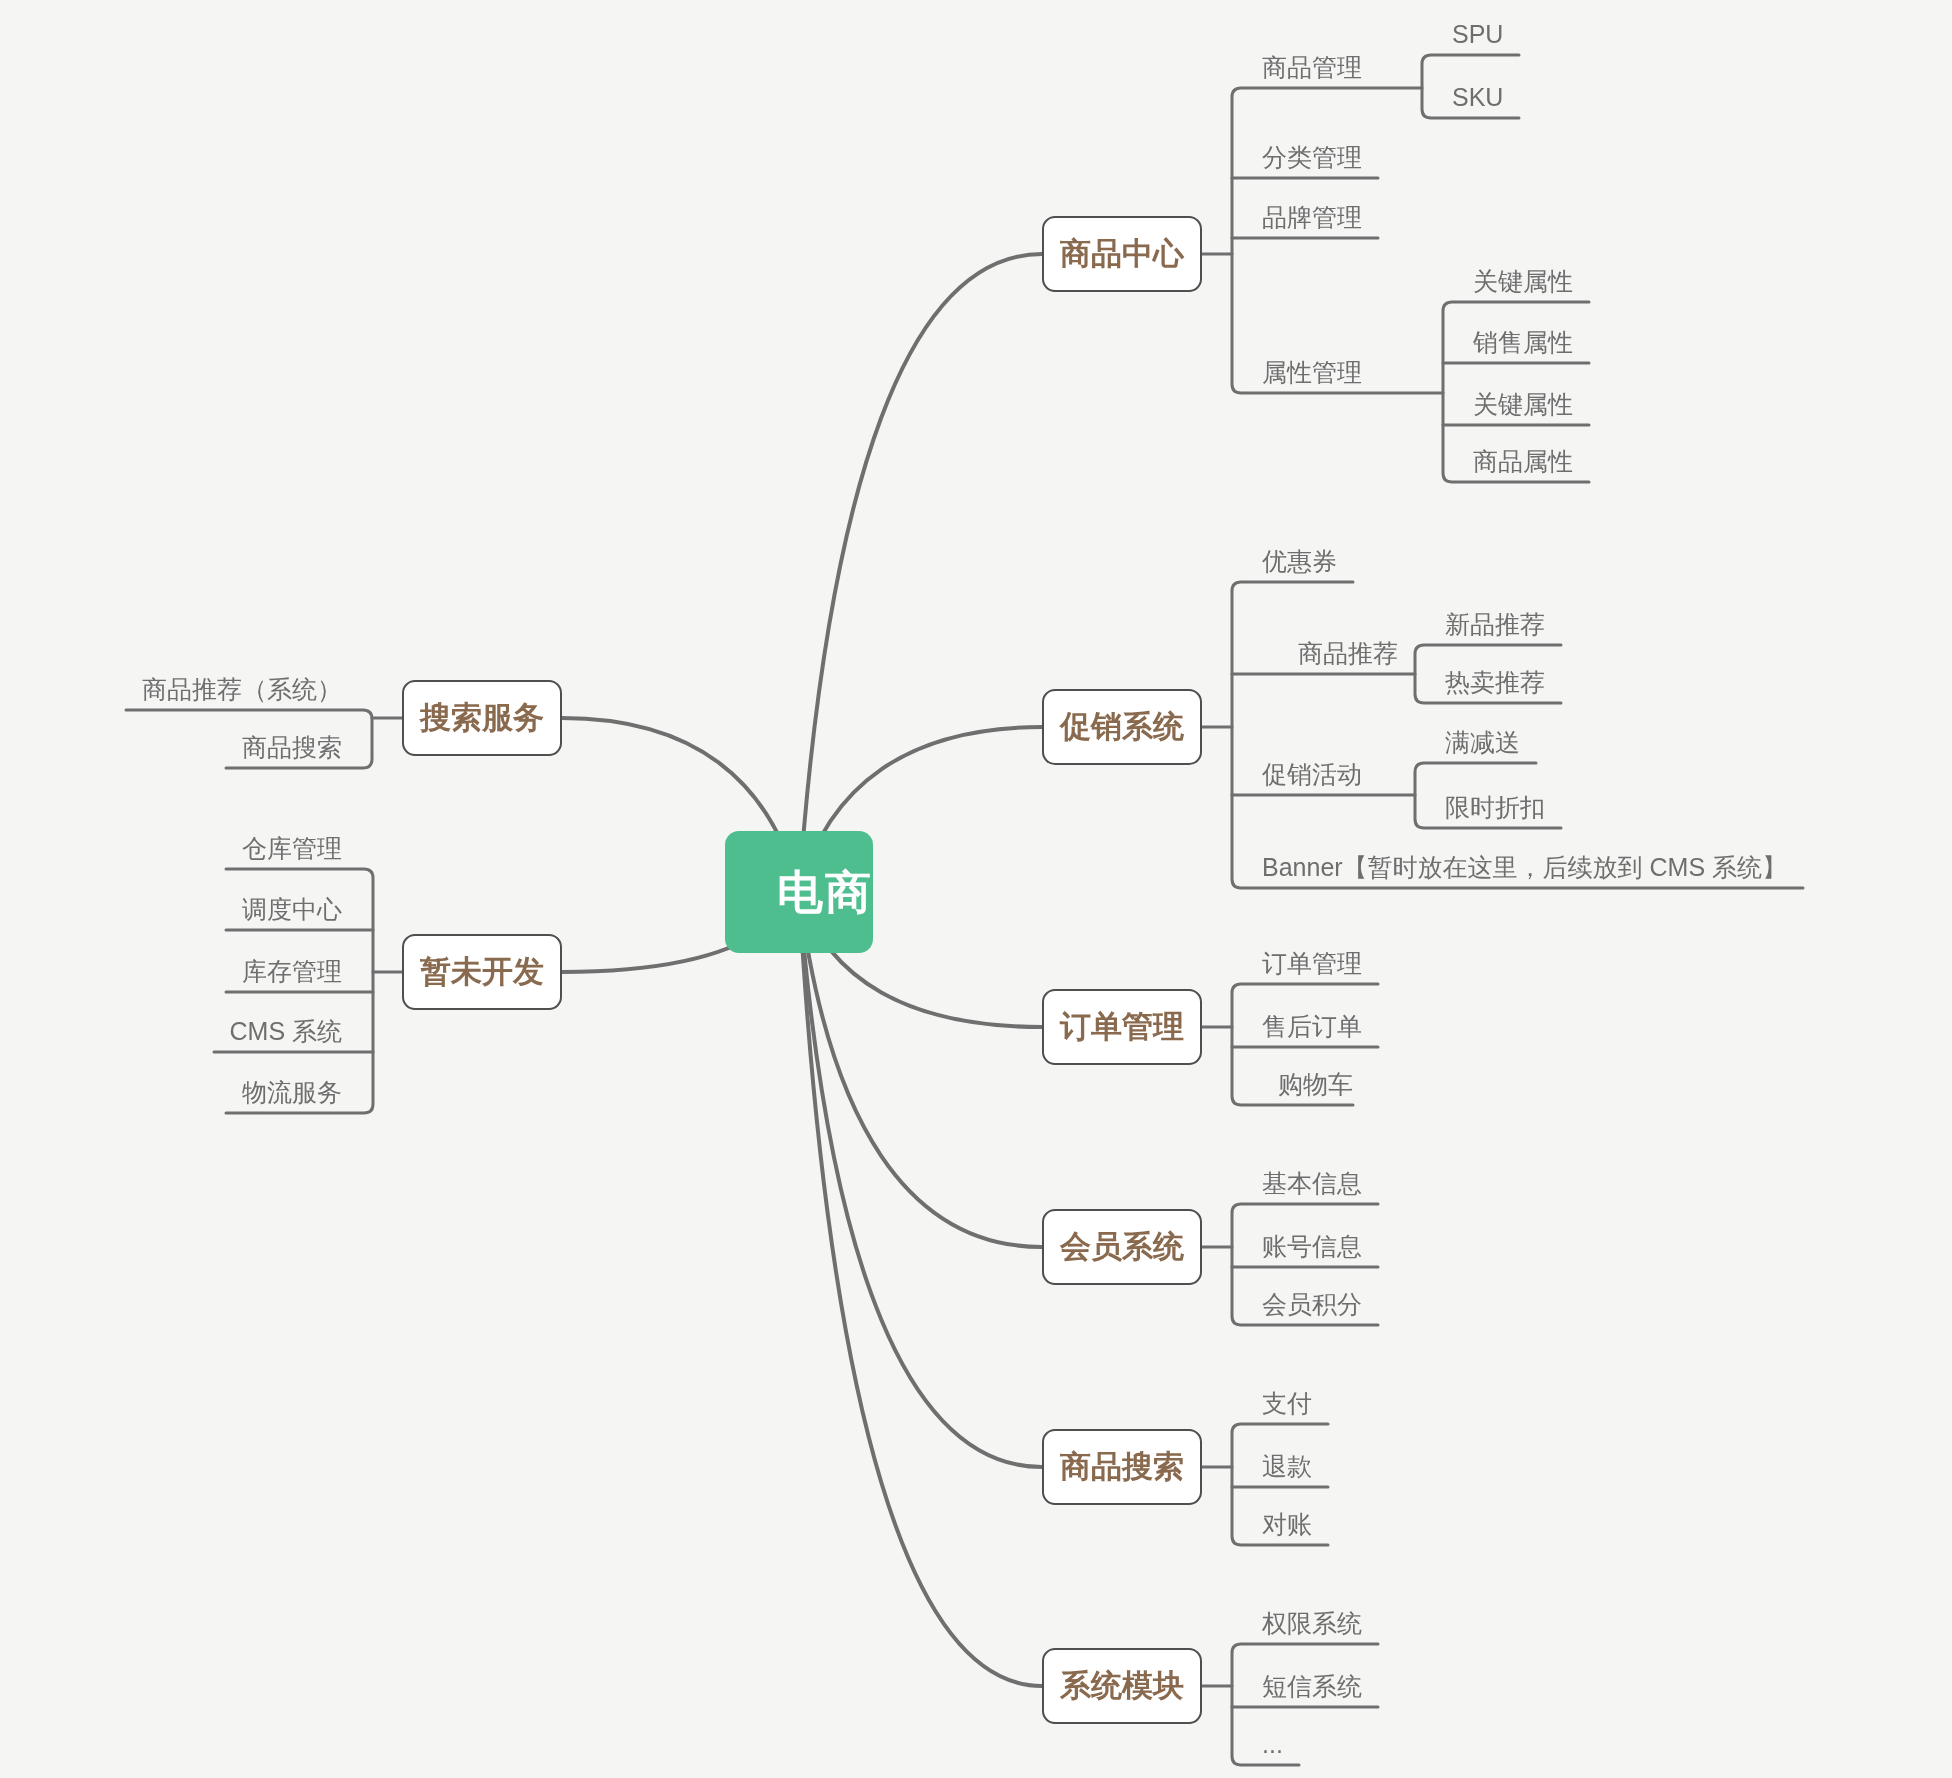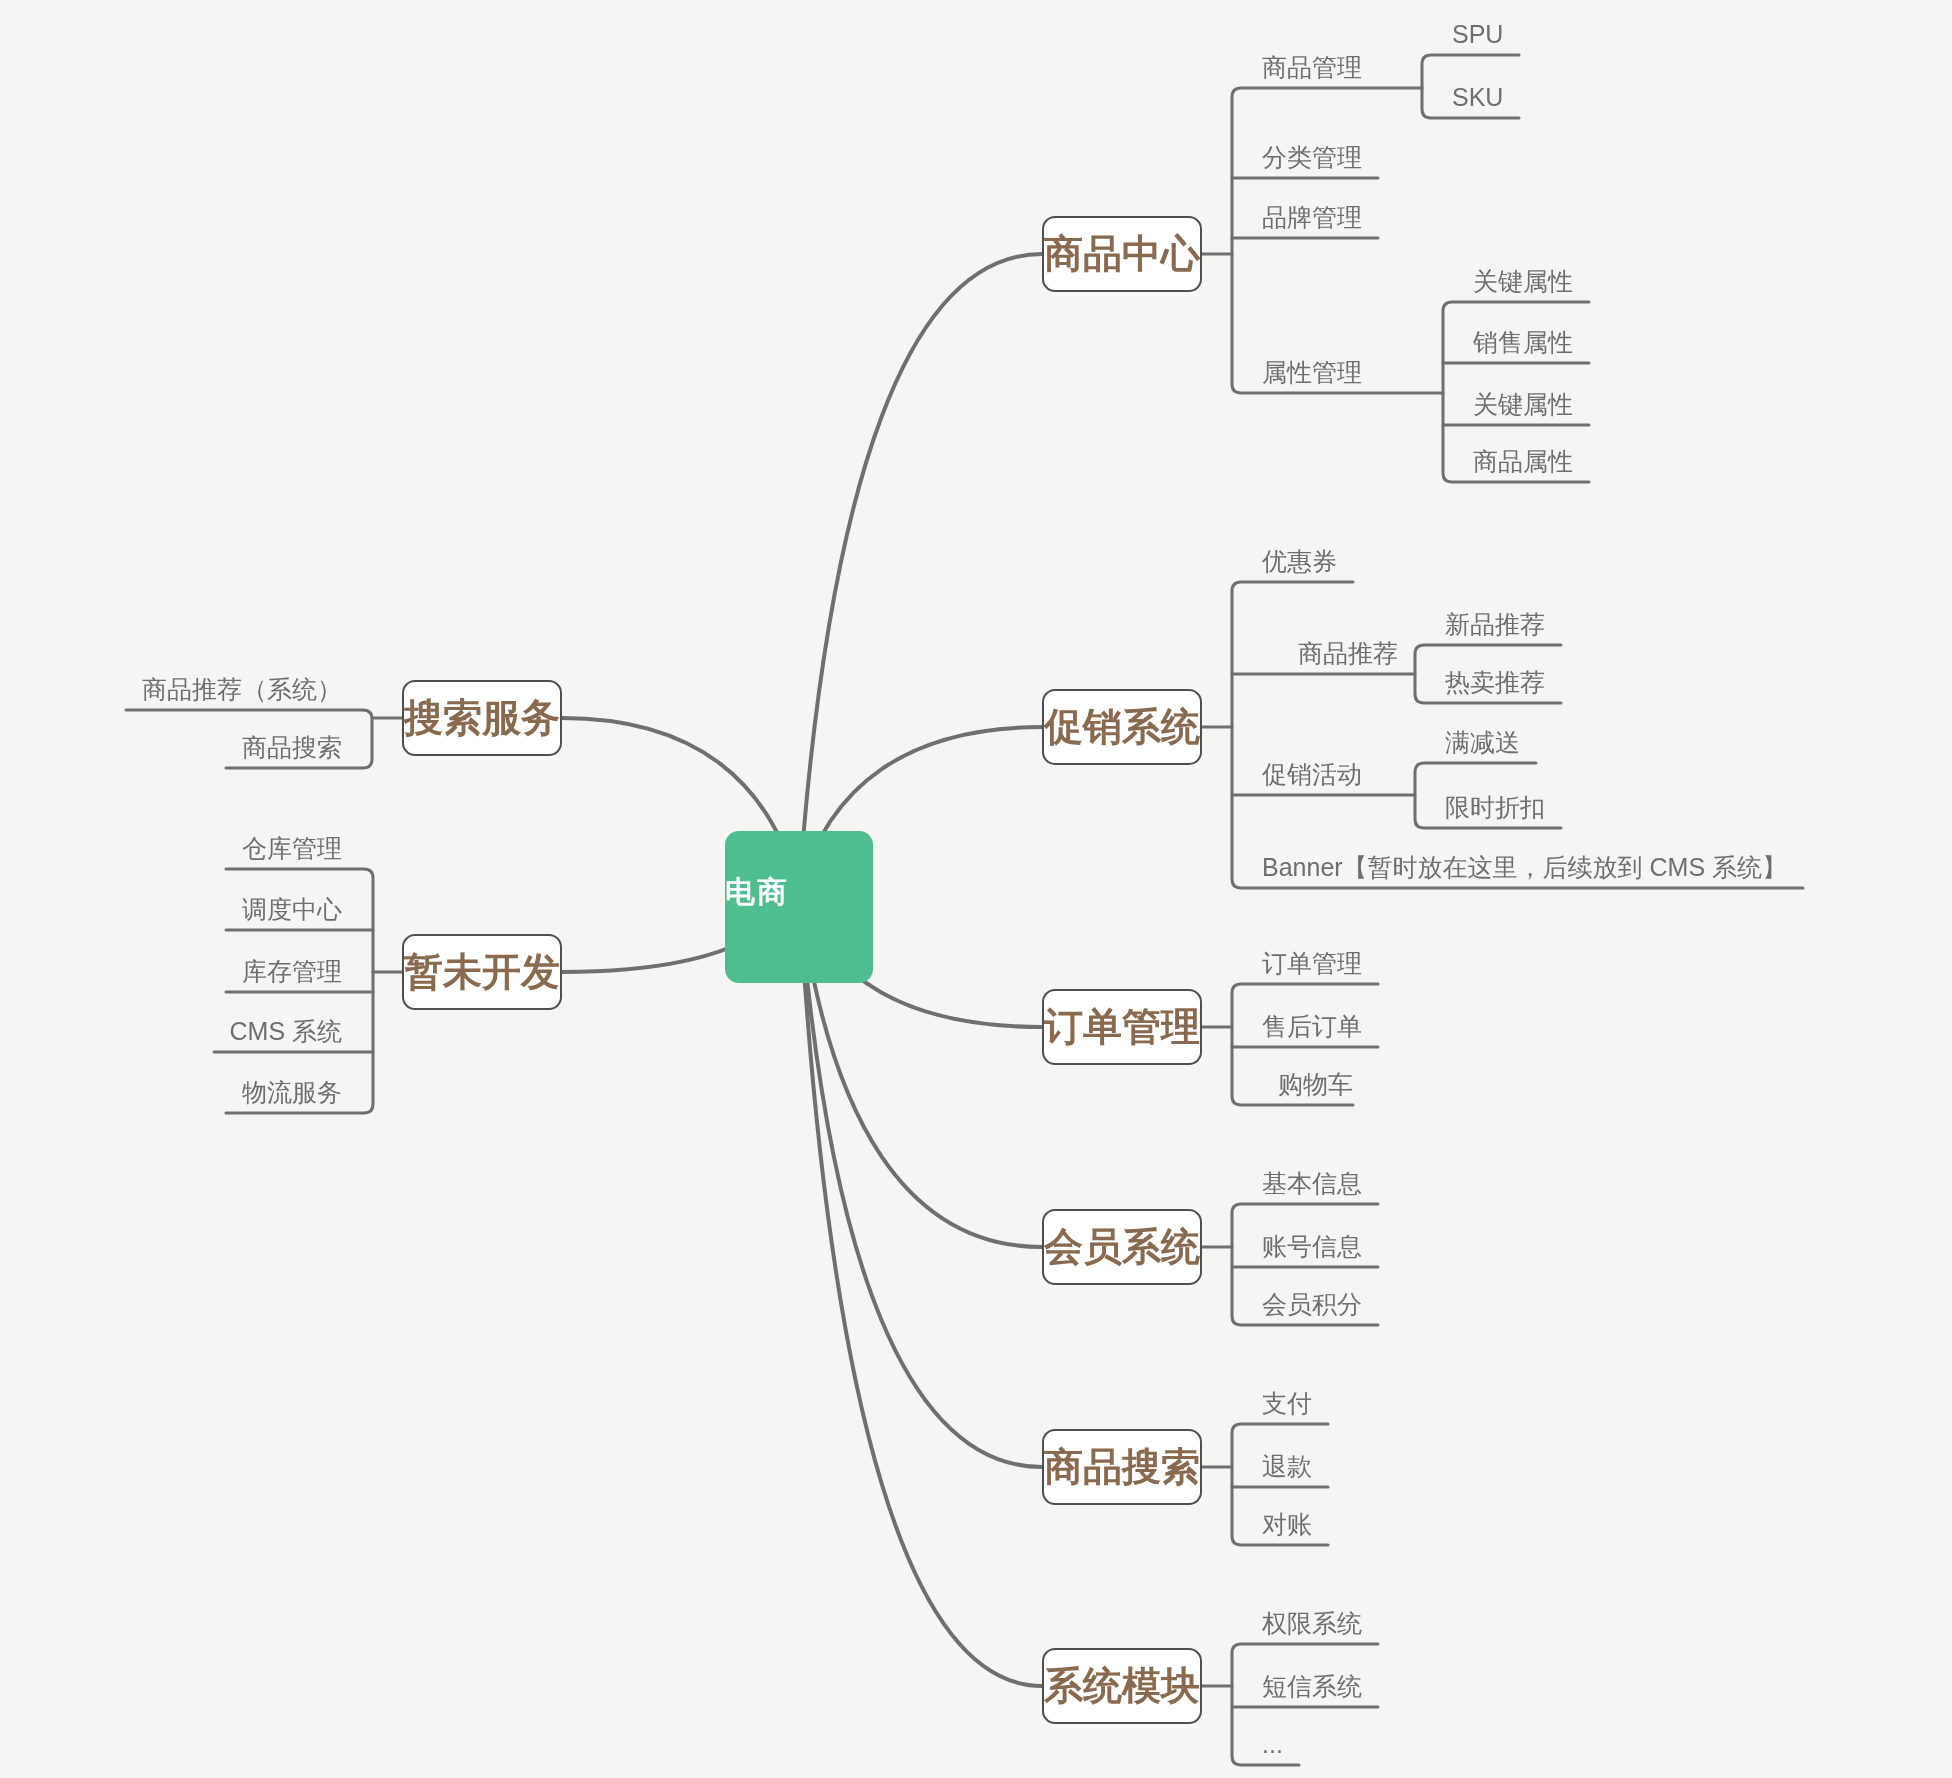--- a/index.html
+++ b/index.html
@@ -7,36 +7,36 @@
   #canvas {
     position:relative;
     width:1952px; height:1778px;
     background:var(--bg, #f5f5f4);
     font-family:"Liberation Sans","DejaVu Sans",sans-serif;
     overflow:hidden;
   }
   #wires { position:absolute; left:0; top:0; z-index:0; }
   .node { position:absolute; z-index:1; }
   .central {
-    width:148px; height:152px; line-height:122px;
-    text-align:left;
+    width:148px; height:122px; line-height:122px;
+    text-align:right;
     background:var(--root-fill, #4ebe8f);
     color:var(--root-text, #ffffff);
     border-radius:14px;
-    font-size:30px; font-weight:bold;
+    font-size:46px; font-weight:bold;
     z-index:2;
     letter-spacing:2px;
   }
   .box {
     width:160px; height:76px; line-height:71px;
     text-align:center;
     background:#ffffff;
     border:2.5px solid var(--box-border, #4f4f4f);
     border-radius:13px;
-    font-size:39px; font-weight:600;
+    font-size:31px; font-weight:600;
     color:var(--box-text, #8a6a4e);
     white-space:nowrap;
   }
   .label {
     height:33px; line-height:33px;
     font-size:25px;
     color:var(--label-text, #6e6e6e);
     white-space:nowrap;
   }
   .label.left-side { text-align:right; }

